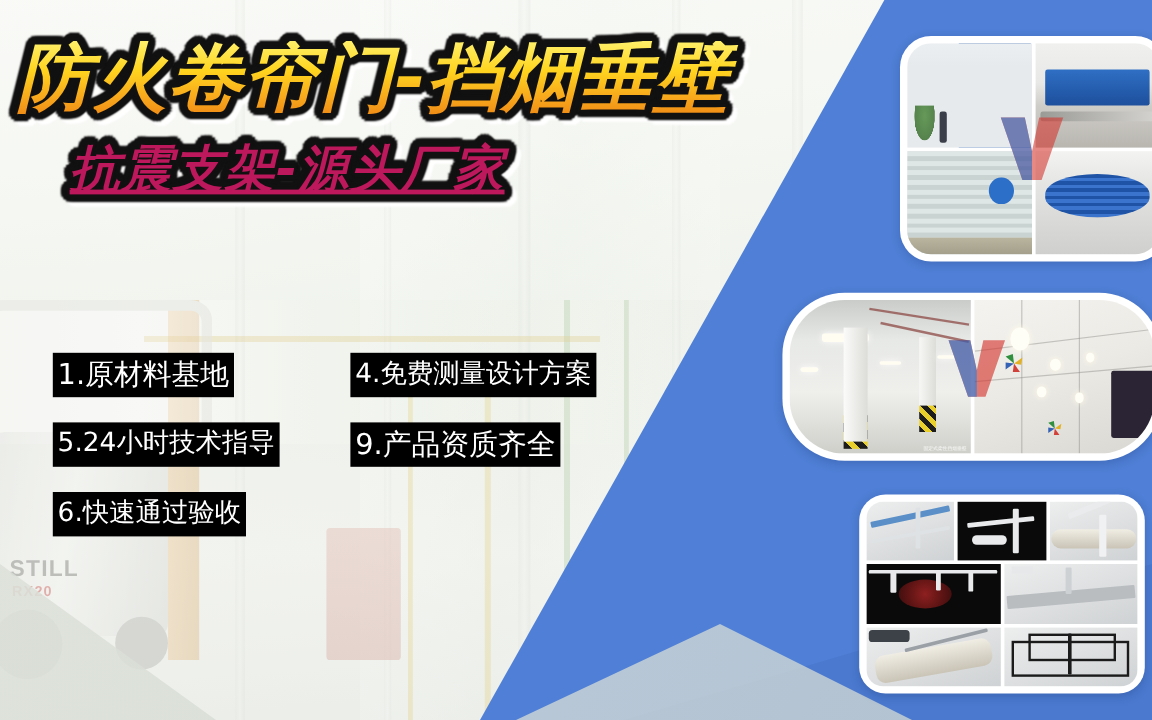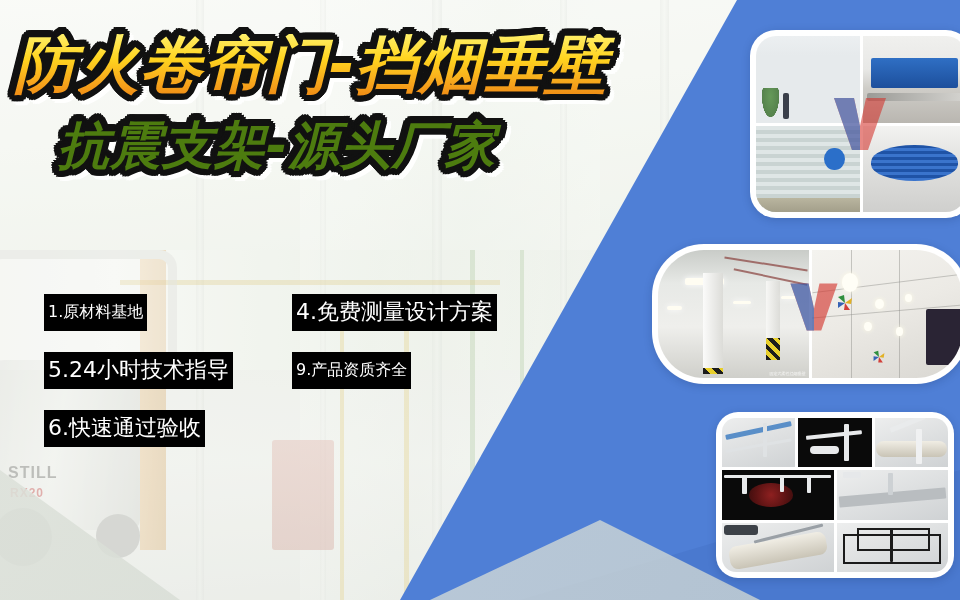--- a/index.html
+++ b/index.html
@@ -42,21 +42,21 @@
     position:absolute;left:-20px;top:250px;width:210px;height:330px;
     opacity:.55;
   }
   .fl-body{position:absolute;left:10px;top:110px;width:150px;height:170px;
     background:linear-gradient(100deg,#d9dad6,#f0f1ee 45%,#c9cac6);border-radius:14px 20px 10px 10px;}
   .fl-cage{position:absolute;left:4px;top:0px;width:175px;height:130px;
     border:9px solid #d7d8d4;border-radius:18px 18px 0 0;border-bottom:none;background:rgba(255,255,255,.25);}
   .fl-mast{position:absolute;left:160px;top:0px;width:26px;height:300px;
     background:linear-gradient(90deg,#e3a24d,#c9872f);opacity:.75;}
   .fl-wheel{position:absolute;background:#9a9b98;border-radius:50%;}
-  .fl-label{position:absolute;left:28px;top:214px;color:#4a4a48;font-size:16px;font-weight:bold;letter-spacing:1px;}
+  .fl-label{position:absolute;left:28px;top:214px;color:#4a4a48;font-size:19px;font-weight:bold;letter-spacing:1px;}
   .fl-label2{position:absolute;left:30px;top:236px;color:#b91c1c;font-size:12px;font-weight:bold;letter-spacing:1px;}
   .redbox{position:absolute;left:272px;top:440px;width:62px;height:110px;
     background:linear-gradient(180deg,#d9a399,#c88f84);opacity:.55;border-radius:3px;}
   .bg-wash{position:absolute;inset:0;background:rgba(248,250,246,.42);}
   .blue-shape-2{
     position:absolute;inset:0;
     background:#4f7fd6;
     clip-path:polygon(737px 0, 960px 0, 960px 600px, 400px 600px);
   }
   .blue-shade{
@@ -94,41 +94,42 @@
     -webkit-text-stroke:0px;
     filter:
       drop-shadow(2.5px 0 0 #111) drop-shadow(-2.5px 0 0 #111)
       drop-shadow(0 2.5px 0 #111) drop-shadow(0 -2.5px 0 #111)
       drop-shadow(2px 2px 0 #111) drop-shadow(-2px -2px 0 #111)
       drop-shadow(2px -2px 0 #111) drop-shadow(-2px 2px 0 #111)
       drop-shadow(4px 4px 0 rgba(255,255,255,.9));
   }
   .hl2{
     margin-top:24px;margin-left:44px;
-    font-size:51px;
-    color:#4d7c0f;
+    font-size:42px;
+    color:#be185d;
     filter:
       drop-shadow(2.5px 0 0 #111) drop-shadow(-2.5px 0 0 #111)
       drop-shadow(0 2.5px 0 #111) drop-shadow(0 -2.5px 0 #111)
       drop-shadow(2px 2px 0 #111) drop-shadow(-2px -2px 0 #111)
       drop-shadow(2px -2px 0 #111) drop-shadow(-2px 2px 0 #111)
       drop-shadow(4px 4px 0 rgba(255,255,255,.92));
+    text-decoration: underline;
   }
 
   
   .features{
     position:absolute;left:44px;top:294px;width:520px;
     display:grid;grid-template-columns:232px 1fr;grid-auto-rows:58px;
     column-gap:16px;
   }
   .feat{
     display:inline-block;align-self:start;justify-self:start;
     background:#000;color:#fff;
     font-family:"DejaVu Sans","Liberation Sans",sans-serif;
-    font-size:16px;line-height:30px;
+    font-size:24px;line-height:30px;
     padding:3px 4px 4px 4px;
     white-space:nowrap;
   }
   .feat.small{font-size:22px;}
 
   
   .phone-row{position:absolute;left:44px;top:492px;display:flex;align-items:center;}
   .phone-icon{width:66px;height:66px;margin-right:22px;}
   .phone-pill{
     border:5px solid #0d0d0d;border-radius:34px;

